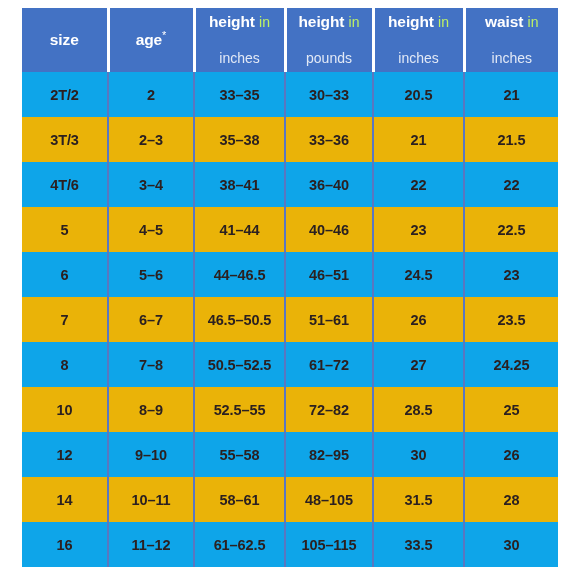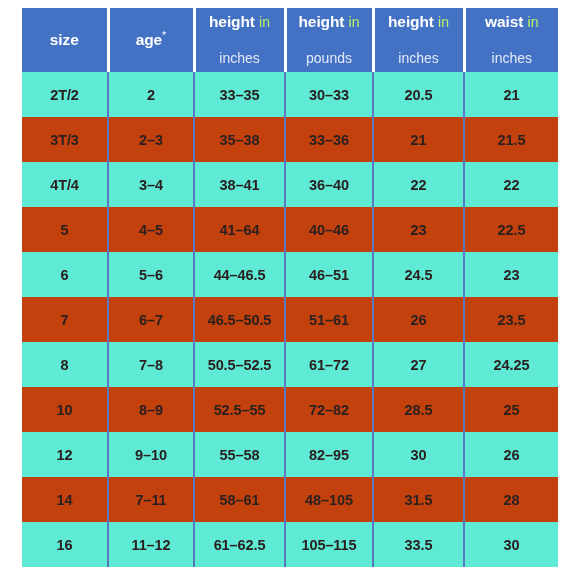--- a/index.html
+++ b/index.html
@@ -94,24 +94,24 @@
     color: #2b2020;
     letter-spacing: -0.1px;
     border-right: 2px solid #5a77c0;
     box-sizing: border-box;
     white-space: nowrap;
   }
   tbody td:last-child {
     border-right: 0;
   }
   tbody tr.row-odd td {
-    background: #5eead4;
+    background: #0ea5e9;
   }
   tbody tr.row-even td {
-    background: #c2410c;
+    background: #eab308;
   }
 </style>
 </head>
 <body>
 
 <div id="size-chart">
   <div class="table-wrap">
     <table class="size-table">
       <colgroup>
         <col class="c-size">
@@ -142,31 +142,31 @@
           </tr>
           <tr class="row-even">
             <td>3T/3</td>
             <td>2–3</td>
             <td>35–38</td>
             <td>33–36</td>
             <td>21</td>
             <td>21.5</td>
           </tr>
           <tr class="row-odd">
-            <td>4T/4</td>
+            <td>4T/6</td>
             <td>3–4</td>
             <td>38–41</td>
             <td>36–40</td>
             <td>22</td>
             <td>22</td>
           </tr>
           <tr class="row-even">
             <td>5</td>
             <td>4–5</td>
-            <td>41–64</td>
+            <td>41–44</td>
             <td>40–46</td>
             <td>23</td>
             <td>22.5</td>
           </tr>
           <tr class="row-odd">
             <td>6</td>
             <td>5–6</td>
             <td>44–46.5</td>
             <td>46–51</td>
             <td>24.5</td>
@@ -199,21 +199,21 @@
           <tr class="row-odd">
             <td>12</td>
             <td>9–10</td>
             <td>55–58</td>
             <td>82–95</td>
             <td>30</td>
             <td>26</td>
           </tr>
           <tr class="row-even">
             <td>14</td>
-            <td>7–11</td>
+            <td>10–11</td>
             <td>58–61</td>
             <td>48–105</td>
             <td>31.5</td>
             <td>28</td>
           </tr>
           <tr class="row-odd">
             <td>16</td>
             <td>11–12</td>
             <td>61–62.5</td>
             <td>105–115</td>

